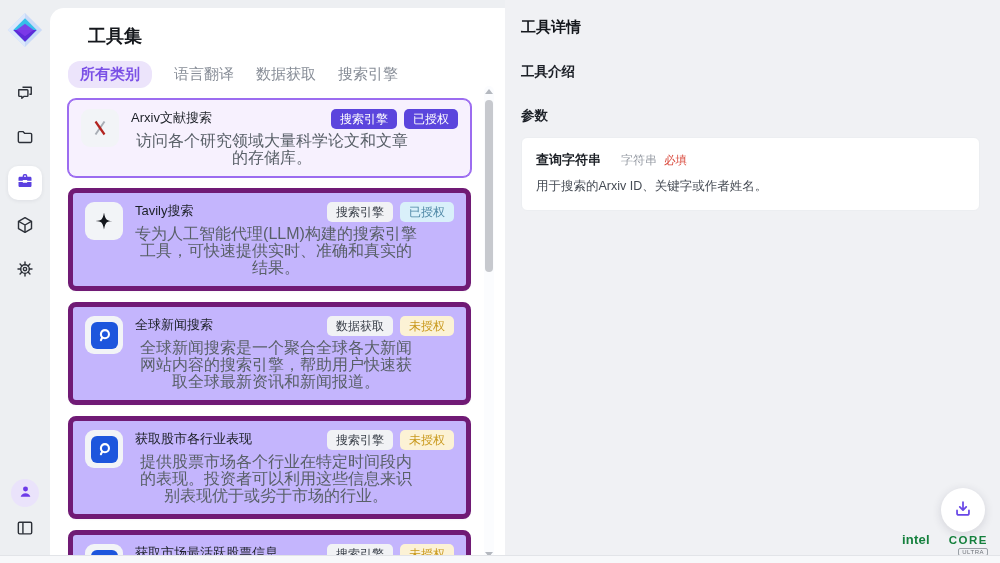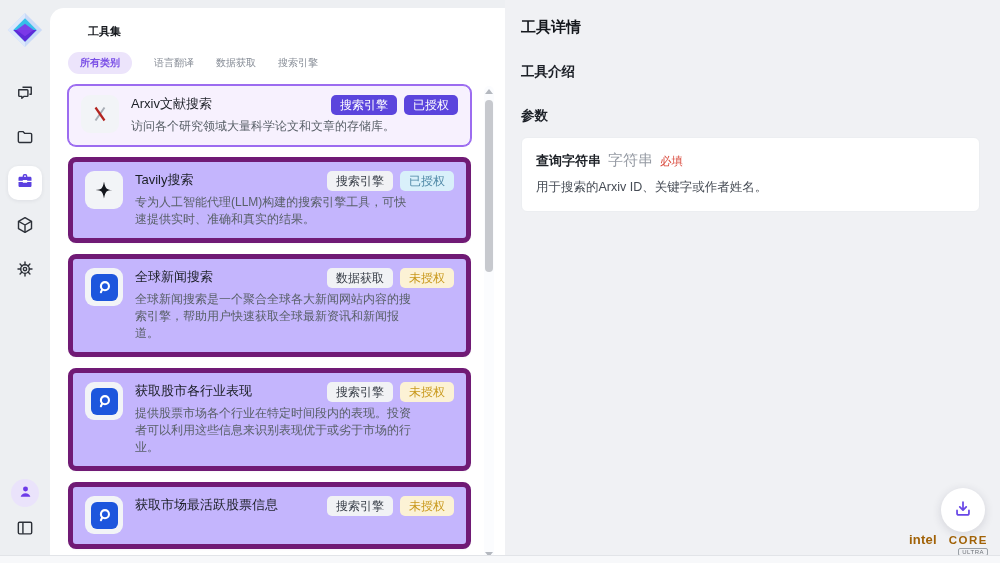--- a/index.html
+++ b/index.html
@@ -22,44 +22,44 @@
   .icon-btn svg{width:20px;height:20px;}
   .icon-btn.active{background:#ffffff;box-shadow:0 1px 4px rgba(20,20,40,.07);}
   .side-bottom{margin-top:auto;margin-bottom:12px;display:flex;flex-direction:column;gap:9px;align-items:center;}
   .avatar{width:28px;height:28px;border-radius:50%;background:#eae3fb;
     display:flex;align-items:center;justify-content:center;cursor:pointer;}
   .avatar svg{width:17px;height:17px;}
 
   
   .list-panel{position:absolute;left:50px;top:8px;width:455px;height:548px;
     background:#ffffff;border-radius:14px 0 0 0;overflow:hidden;}
-  .list-panel h1{margin:16px 0 0 38px;font-size:11px;font-weight:bold;color:#15181d;}
+  .list-panel h1{margin:16px 0 0 38px;font-size:18px;font-weight:bold;color:#15181d;}
   .tabs{margin:13px 18px 11px 18px;display:flex;align-items:center;gap:22px;}
-  .tab{font-size:10px;color:#878d97;padding:4px 0;cursor:pointer;white-space:nowrap;font-family:Liberation Mono, monospace;}
+  .tab{font-size:15px;color:#878d97;padding:4px 0;cursor:pointer;white-space:nowrap;font-family:Liberation Mono, monospace;}
   .tab.active{background:#ece4fb;color:#7a4fe6;padding:4px 12px;border-radius:12px;font-weight:bold;}
   .cards{margin:0 34px 0 18px;display:flex;flex-direction:column;gap:11px;}
   .tool-card{display:flex;gap:12px;padding:9px 12px 10px 12px;background:#c4b5fd;
     border:5px solid #701a75;border-radius:8px;cursor:pointer;box-shadow:0 1px 2px rgba(30,30,60,.03);}
   .tool-card.selected{background:#f7f1fe;border:1px solid #9c6cf0;box-shadow:0 0 0 1px #9c6cf0;}
   .tool-icon{width:38px;height:38px;border-radius:9px;background:#f2f4f7;flex:0 0 38px;
     display:flex;align-items:center;justify-content:center;}
   .tool-icon svg{width:24px;height:24px;}
   .tool-icon .q-box{width:27px;height:27px;border-radius:6px;background:#1d56dd;
     display:flex;align-items:center;justify-content:center;}
   .tool-icon .q-box svg{width:21px;height:21px;}
   .tool-body{flex:1;min-width:0;}
   .tool-head{display:flex;justify-content:space-between;align-items:flex-start;}
   .tool-title{font-size:13px;font-weight:normal;color:#1b1f26;line-height:17px;}
   .badges{display:flex;gap:7px;flex:0 0 auto;margin-left:8px;}
   .badge{font-size:12px;line-height:1;padding:4px 9px;border-radius:5px;white-space:nowrap;}
   .badge.primary{background:#5b45dd;color:#ffffff;}
   .badge.neutral{background:#f1f2f5;color:#3b414b;}
   .badge.cyan{background:#d9f0fa;color:#4f88a6;}
   .badge.warning{background:#fcf2d5;color:#c9991d;}
-  .tool-desc{margin-top:3px;font-size:12px;color:#596068;line-height:17px;max-width:282px;}
+  .tool-desc{margin-top:3px;font-size:16px;color:#596068;line-height:17px;max-width:282px;text-align:center;}
 
   
   .scrollbar{position:absolute;right:11px;top:78px;width:10px;height:474px;
     background:#fbfcfe;border-radius:5px;}
   .sb-up,.sb-down{position:absolute;left:1px;width:0;height:0;cursor:pointer;
     border-left:4px solid transparent;border-right:4px solid transparent;}
   .sb-up{top:3px;border-bottom:5px solid #b4b8bf;}
   .sb-down{bottom:3px;border-top:5px solid #b4b8bf;}
   .sb-thumb{position:absolute;left:1px;top:14px;width:8px;height:172px;background:#c7c9ce;border-radius:4px;cursor:grab;}
 
@@ -67,31 +67,31 @@
   .details{position:absolute;left:505px;top:0;width:495px;height:556px;
     background:#f0f1f4;box-sizing:border-box;padding:0 20px 0 16px;}
   .details h2{margin:18px 0 0 0;font-size:15px;font-weight:bold;color:#15181d;}
   .details h3{margin:26px 0 0 0;font-size:13.5px;font-weight:bold;color:#1b1f26;}
   .intro-card{margin-top:12px;background:#fff;border-radius:6px;padding:11px 14px;
     font-size:12.5px;color:#41474f;line-height:1.55;border:1px solid #eceef1;}
   .param-card{margin-top:12px;background:#fff;border-radius:6px;padding:13px 14px 14px 14px;
     border:1px solid #eceef1;}
   .param-head{display:flex;align-items:baseline;}
   .param-name{font-size:13px;font-weight:bold;color:#1d2127;}
-  .param-type{font-size:15px;color:#959aa3;margin-left:7px;}
+  .param-type{font-size:12px;color:#959aa3;margin-left:20px;}
   .param-required{font-size:11.5px;color:#d9483b;margin-left:7px;}
   .param-desc{margin-top:8px;font-size:12.5px;color:#454b54;line-height:1.5;}
 
   
   .fab{position:absolute;right:15px;bottom:31px;width:44px;height:44px;border-radius:50%;
     background:#ffffff;border:none;box-shadow:0 2px 10px rgba(40,40,70,.15);cursor:pointer;
     display:flex;align-items:center;justify-content:center;padding:0;}
   .fab svg{width:22px;height:22px;}
   .intel{position:absolute;right:12px;bottom:7px;display:flex;flex-direction:column;align-items:flex-end;}
-  .intel-line{display:flex;align-items:baseline;gap:12px;color:#a16207;padding-left:48px;}
+  .intel-line{display:flex;align-items:baseline;gap:19px;color:#15803d;padding-left:48px;}
   .intel-word{font-size:13px;font-weight:bold;letter-spacing:.2px;}
   .core-word{font-size:11.5px;letter-spacing:1.5px;text-transform:uppercase;font-weight:600;}
   .ultra{font-size:6px;text-transform:uppercase;letter-spacing:.5px;color:#6d7278;
     border:1px solid #9aa0a6;border-radius:2px;padding:0 3px;margin-top:1px;}
 
   
   .bottom-strip{position:absolute;left:0;right:0;bottom:0;height:7px;background:#f7f8fa;
     border-top:1px solid #e2e4e8;}
 </style>
 </head>

